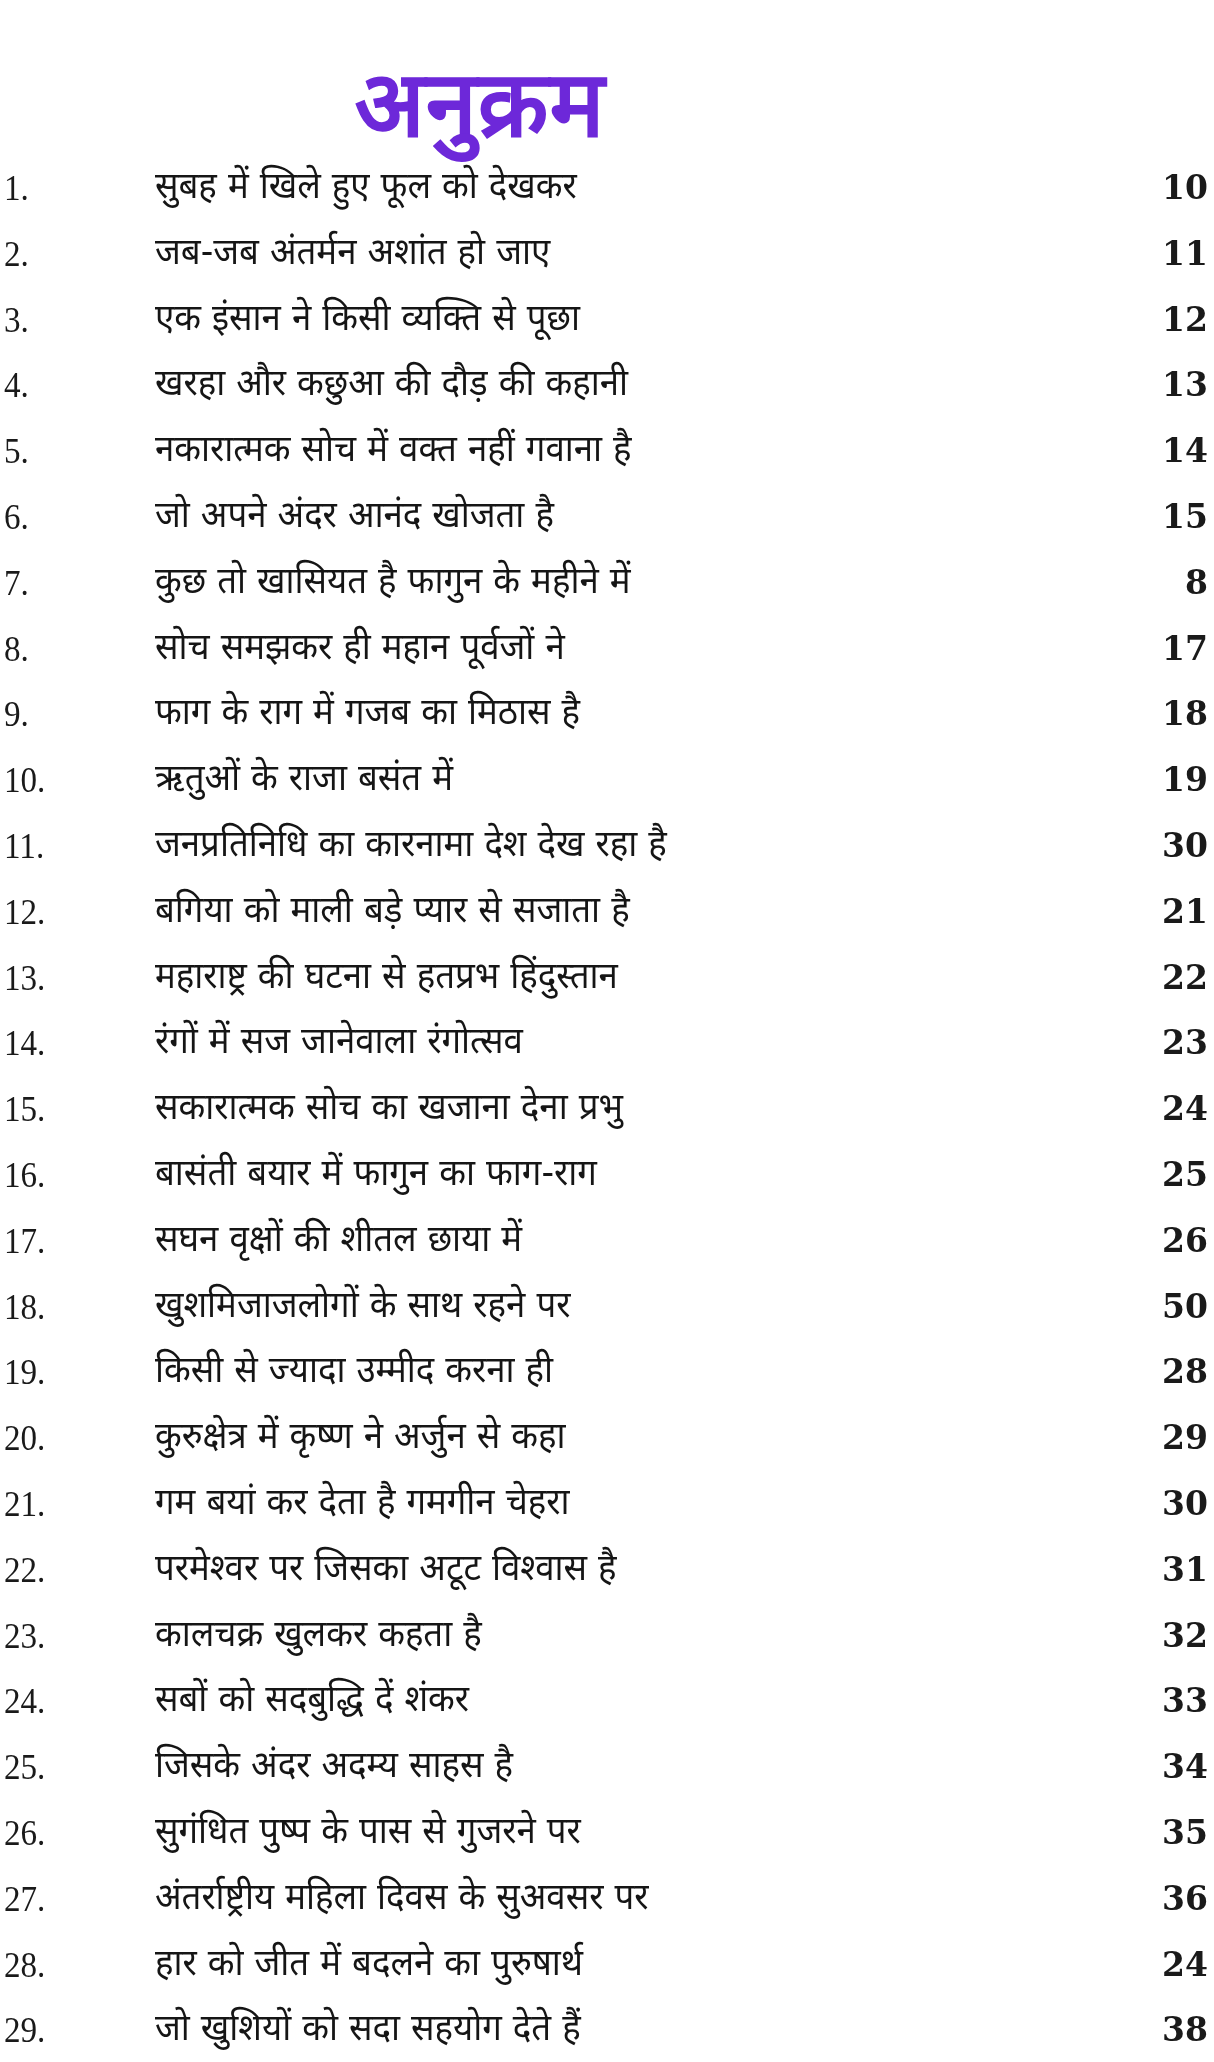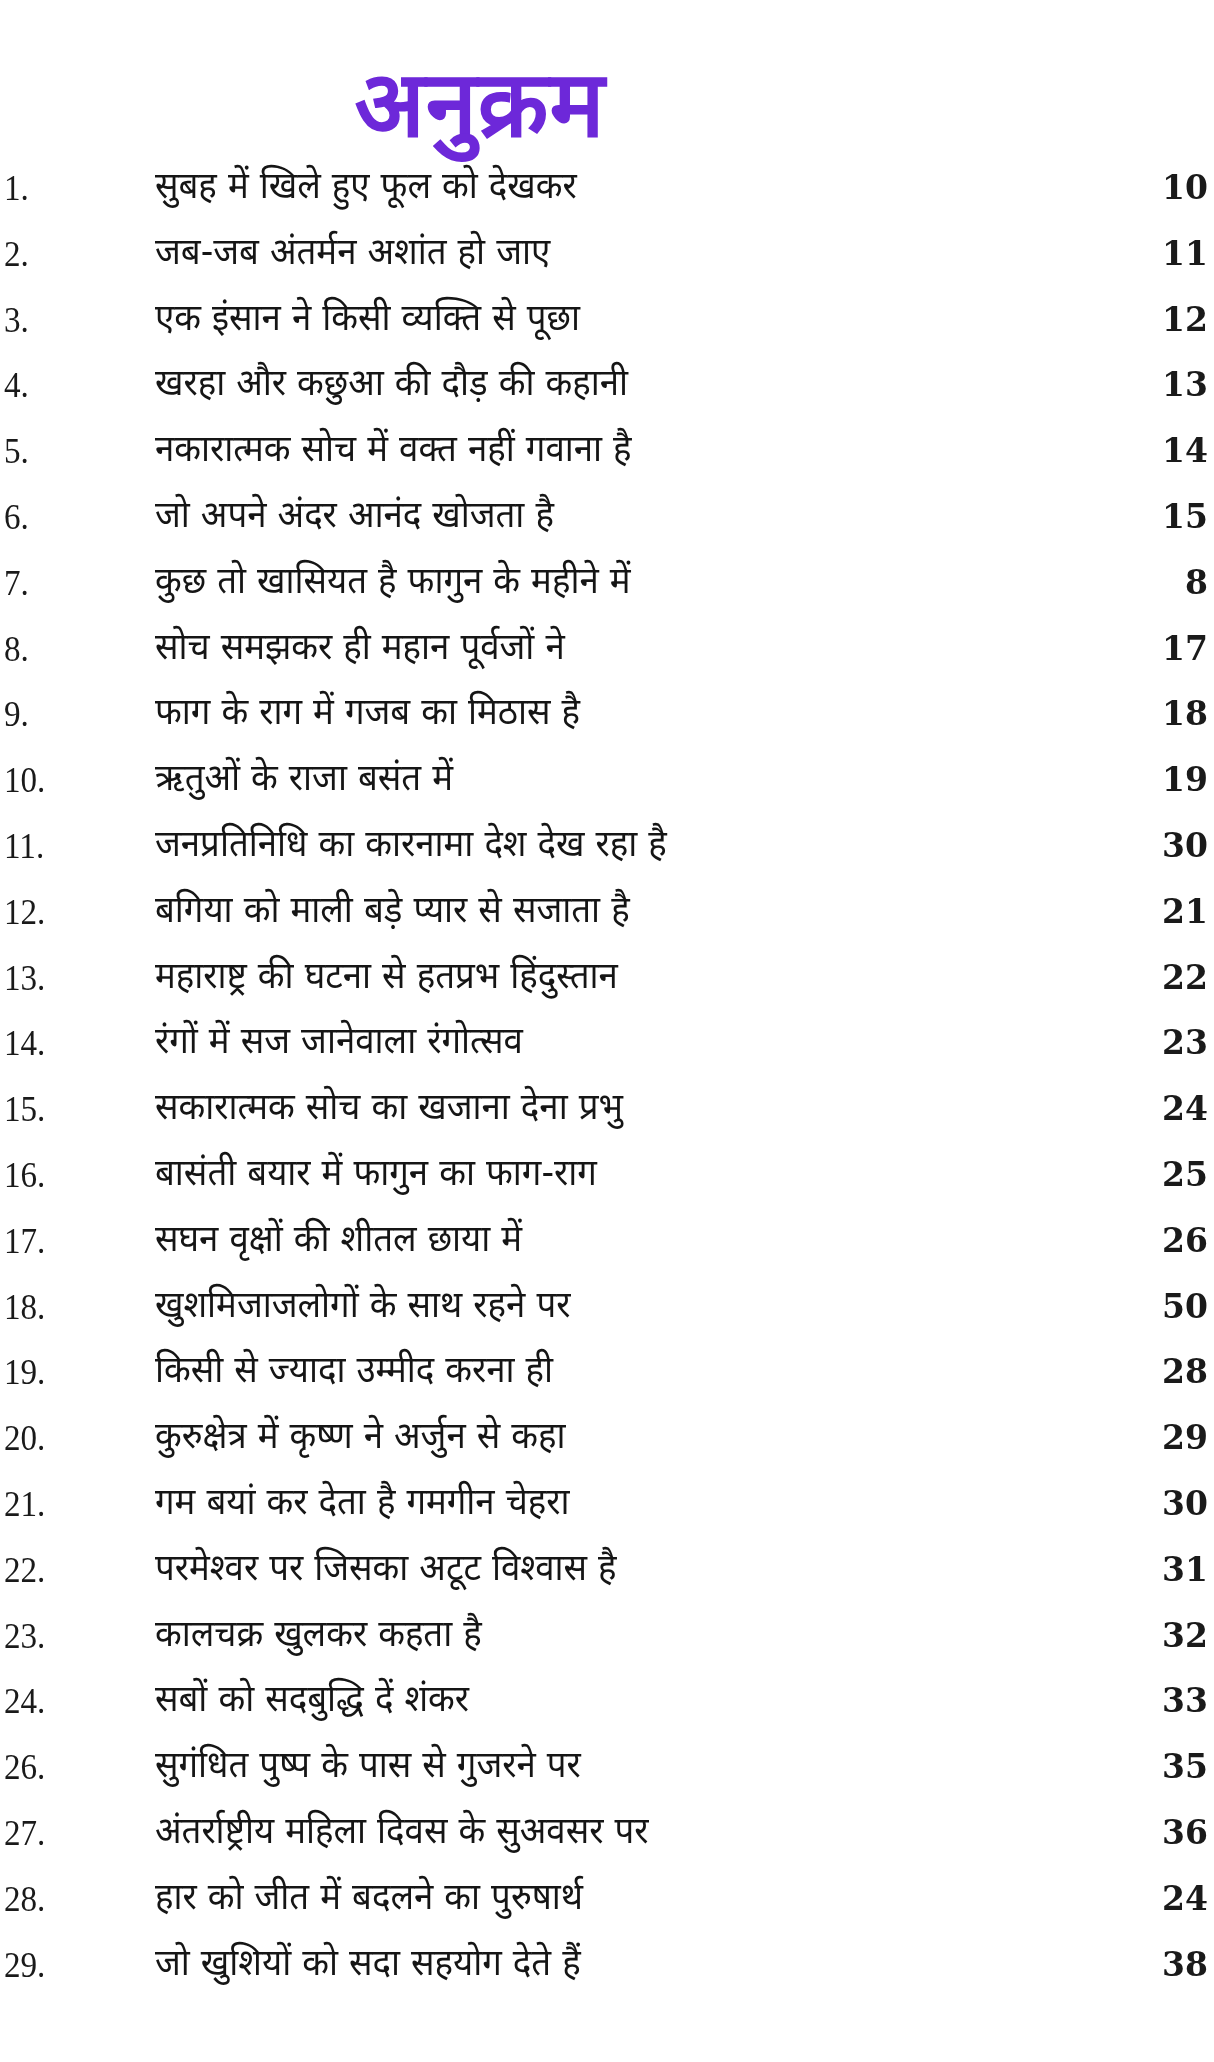--- a/index.html
+++ b/index.html
@@ -197,20 +197,25 @@
       <span class="toc-num">23.</span>
       <span class="toc-title">कालचक्र खुलकर कहता है</span>
       <span class="toc-page">32</span>
     </li>
   <li class="toc-row">
       <span class="toc-num">24.</span>
       <span class="toc-title">सबों को सदबुद्धि दें शंकर</span>
       <span class="toc-page">33</span>
     </li>
   <li class="toc-row">
+      <span class="toc-num">25.</span>
+      <span class="toc-title">जिसके अंदर अदम्य साहस है</span>
+      <span class="toc-page">34</span>
+    </li>
+  <li class="toc-row">
       <span class="toc-num">26.</span>
       <span class="toc-title">सुगंधित पुष्प के पास से गुजरने पर</span>
       <span class="toc-page">35</span>
     </li>
   <li class="toc-row">
       <span class="toc-num">27.</span>
       <span class="toc-title">अंतर्राष्ट्रीय महिला दिवस के सुअवसर पर</span>
       <span class="toc-page">36</span>
     </li>
   <li class="toc-row">

